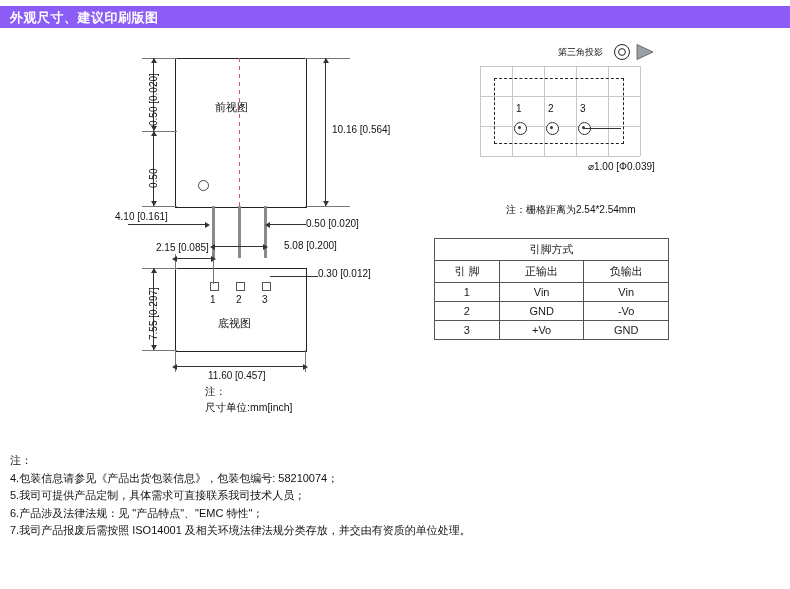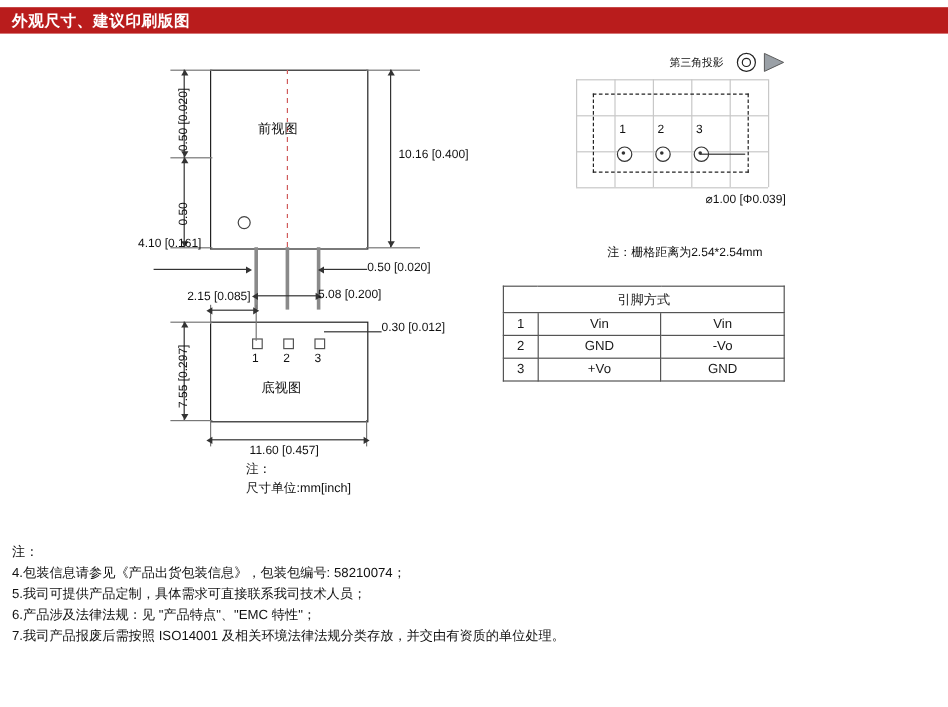--- a/index.html
+++ b/index.html
@@ -9,21 +9,21 @@
     font-family:"Liberation Sans","DejaVu Sans",sans-serif;
     color:#1a1a1a;
     position:relative;
     overflow:hidden;
   }
   .page{position:relative;width:790px;height:589px;}
 
   
   .header-bar{
     position:absolute;left:0;top:6px;width:790px;height:22px;
-    background:#b91c1c;
+    background:#8b5cf6;
   }
   .header-bar .title{
     position:absolute;left:10px;top:3px;
     font-size:13px;font-weight:bold;color:#ffffff;letter-spacing:.5px;
   }
   .lbl{position:absolute;font-size:10px;color:#111;white-space:nowrap;}
   .vert{transform:rotate(-90deg);transform-origin:left top;}
 
   
   #front-view{position:absolute;left:120px;top:48px;width:300px;height:190px;}
@@ -46,21 +46,21 @@
   .grid-line{position:absolute;background:#c8c8c8;}
   .dash-rect{position:absolute;border:1.4px dashed #222;box-sizing:border-box;}
   .pad{position:absolute;width:11px;height:11px;border:1.1px solid #333;border-radius:50%;background:#fff;}
   .pad-dot{position:absolute;width:3px;height:3px;border-radius:50%;background:#333;}
 
   
   #bottom-view{position:absolute;left:120px;top:250px;width:320px;height:180px;}
   .sq-pad{position:absolute;width:7px;height:7px;border:1px solid #555;background:#fff;}
 
   
-  #pin-table{position:absolute;left:419px;top:238px;width:283px;}
+  #pin-table{position:absolute;left:434px;top:238px;width:283px;}
   table{border-collapse:collapse;width:235px;font-size:11px;}
   table td,table th{border:1px solid #555;text-align:center;padding:3px 0;font-weight:normal;}
   table .thead td{background:#fff;font-size:11px;}
   .tbl-title{font-size:11px;}
 
   
   #note-block{position:absolute;left:205px;top:383px;font-size:10.5px;line-height:16px;color:#111;}
   #bottom-notes{position:absolute;left:10px;top:452px;font-size:11px;line-height:17.5px;color:#111;}
   #bottom-notes .n-title{font-size:11px;}
   .proj-label{position:absolute;font-size:9px;color:#111;}
@@ -86,46 +86,46 @@
 
     <div class="pin-gray" style="left:92px;top:158px;height:52px;"></div>
     <div class="pin-gray" style="left:118px;top:158px;height:52px;"></div>
     <div class="pin-gray" style="left:144px;top:158px;height:52px;"></div>
 
     <div class="ext-line" style="left:185px;top:10px;width:45px;height:1px;"></div>
     <div class="ext-line" style="left:185px;top:158px;width:45px;height:1px;"></div>
     <div class="dim-line" style="left:205px;top:10px;width:1px;height:148px;"></div>
     <div class="arrow-u" style="left:202.5px;top:10px;"></div>
     <div class="arrow-d" style="left:202.5px;top:153px;"></div>
-    <div class="lbl" style="left:212px;top:76px;">10.16 [0.400]</div>
+    <div class="lbl" style="left:212px;top:76px;">10.16 [0.564]</div>
 
     <div class="ext-line" style="left:22px;top:10px;width:35px;height:1px;"></div>
     <div class="ext-line" style="left:22px;top:83px;width:35px;height:1px;"></div>
     <div class="ext-line" style="left:22px;top:158px;width:35px;height:1px;"></div>
     <div class="dim-line" style="left:33px;top:10px;width:1px;height:73px;"></div>
     <div class="dim-line" style="left:33px;top:83px;width:1px;height:75px;"></div>
     <div class="arrow-u" style="left:30.5px;top:10px;"></div>
     <div class="arrow-d" style="left:30.5px;top:78px;"></div>
     <div class="arrow-u" style="left:30.5px;top:83px;"></div>
     <div class="arrow-d" style="left:30.5px;top:153px;"></div>
     <div class="lbl vert" style="left:28px;top:78px;">0.50 [0.020]</div>
     <div class="lbl vert" style="left:28px;top:140px;">0.50</div>
 
     <div class="dim-line" style="left:8px;top:176px;width:80px;height:1px;"></div>
     <div class="arrow-r" style="left:85px;top:173.5px;"></div>
-    <div class="lbl" style="left:-5px;top:150px;">4.10 [0.161]</div>
+    <div class="lbl" style="left:-5px;top:163px;">4.10 [0.161]</div>
 
     <div class="dim-line" style="left:148px;top:176px;width:38px;height:1px;"></div>
     <div class="arrow-l" style="left:145px;top:173.5px;"></div>
     <div class="lbl" style="left:186px;top:170px;">0.50 [0.020]</div>
 
     <div class="dim-line" style="left:93px;top:198px;width:52px;height:1px;"></div>
     <div class="arrow-l" style="left:90px;top:195.5px;"></div>
     <div class="arrow-r" style="left:143px;top:195.5px;"></div>
-    <div class="lbl" style="left:145px;top:192px;">5.08 [0.200]</div>
+    <div class="lbl" style="left:164px;top:192px;">5.08 [0.200]</div>
   </div>
 
   <div id="pcb-view">
 
     <div class="proj-label" style="left:88px;top:-2px;">第三角投影</div>
     <svg width="60" height="18" style="position:absolute;left:143px;top:-5px;">
       <circle cx="9" cy="9" r="7.5" fill="none" stroke="#222" stroke-width="1"></circle>
       <circle cx="9" cy="9" r="3.4" fill="none" stroke="#222" stroke-width="1"></circle>
       <polygon points="24,1.5 24,16.5 40,9" fill="#9aa0a6" stroke="#555" stroke-width="0.8"></polygon>
     </svg>
@@ -198,20 +198,25 @@
     <div class="arrow-r" style="left:183px;top:113.5px;"></div>
     <div class="lbl" style="left:88px;top:120px;">11.60 [0.457]</div>
   </div>
 
   <div id="pin-table">
     <table>
       <tbody>
           <tr>
         <td colspan="3" class="tbl-title">引脚方式</td>
       </tr>
+      <tr class="thead">
+        <td>引 脚</td>
+        <td>正输出</td>
+        <td>负输出</td>
+      </tr>
       <tr>
         <td>1</td>
         <td>Vin</td>
         <td>Vin</td>
       </tr>
       <tr>
         <td>2</td>
         <td>GND</td>
         <td>-Vo</td>
       </tr>

